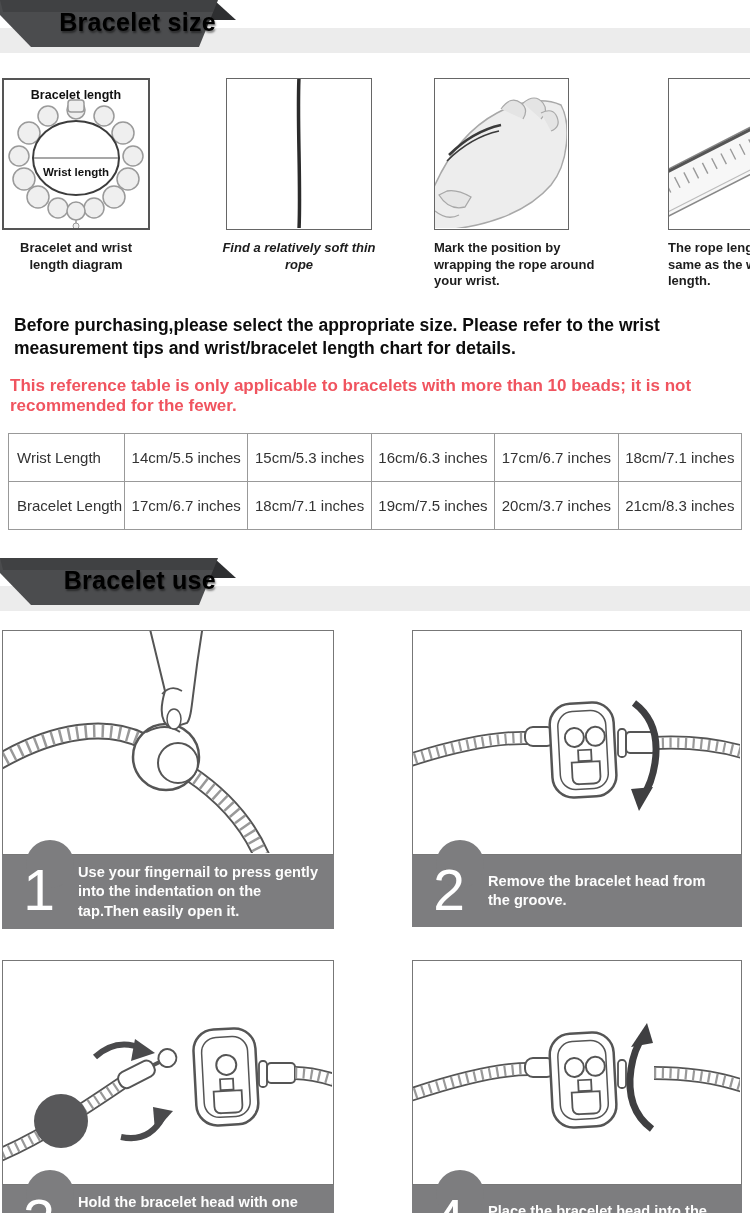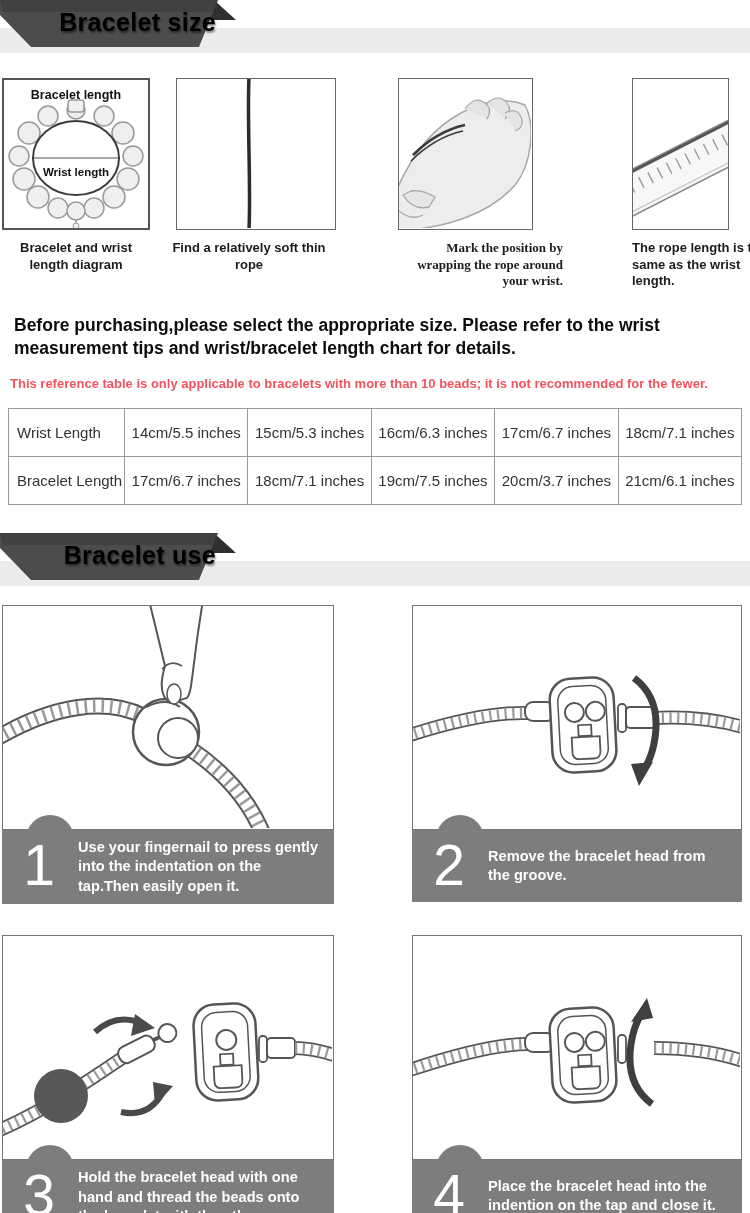--- a/index.html
+++ b/index.html
@@ -17,35 +17,35 @@
     position:absolute; left:36px; top:8px; width:180px; text-align:right;
     font-size:25px; font-weight:800; color:#000000; letter-spacing:.3px;
     text-shadow:1px 2px 2px rgba(0,0,0,.45);
   }
 
   
   .figrow { display:flex; margin-top:22px; padding-left:2px; }
   .fig { position:relative; }
   .fig .figbox { height:152px; background:#fff; border:2px solid #555; overflow:hidden; position:relative; }
   .fig1 { width:148px; margin-left:0; }
-  .fig2 { width:160px; margin-left:26px; }
+  .fig2 { width:146px; margin-left:76px;font-style:italic; }
   .fig2 .figbox, .fig3 .figbox, .fig4 .figbox { border-width:1.5px; border-color:#666; }
   .fig3 { width:135px; margin-left:62px; }
   .fig4 { width:145px; margin-left:51px;padding-left:48px; }
   .figcap { margin-top:10px; font-size:13px; font-weight:700; color:#1c1c1c; line-height:1.28; }
   .fig1 .figcap { text-align:center; }
   .fig2 .figcap { width:182px; margin-left:-18px; text-align:center; }
-  .fig3 .figcap { width:165px; text-align:right;font-family:Liberation Serif, serif; }
+  .fig3 .figcap { width:165px; text-align:left; }
   .fig4 .figcap { width:152px; text-align:left; }
   .fig-label-top { position:absolute; top:8px; left:0; width:100%; text-align:center; font-size:12.5px; font-weight:700; color:#111; }
   .fig-label-inner { position:absolute; top:86px; left:0; width:100%; text-align:center; font-size:11.5px; font-weight:700; color:#111; }
 
   
   .intro { margin:24px 14px 16px 14px; font-size:17.5px; font-weight:700; color:#0c0c0c; line-height:1.32; }
-  .note  { margin:15px 10px 0 10px; font-size:13px; font-weight:700; color:#f0545f; }
+  .note  { margin:15px 10px 0 10px; font-size:17px; font-weight:700; color:#f0545f; }
 
   
   table.size { margin:17px 8px 0 8px; width:734px; border-collapse:collapse; table-layout:fixed; }
   table.size td {
     border:1px solid #999; height:48px; font-size:15px; color:#333;
     text-align:center; background:#fff; font-weight:400;
   }
   table.size td.rowhead { width:116px; text-align:left; padding-left:8px; }
 
   
@@ -160,21 +160,21 @@
       <td>16cm/6.3 inches</td>
       <td>17cm/6.7 inches</td>
       <td>18cm/7.1 inches</td>
     </tr>
     <tr>
       <td class="rowhead">Bracelet Length</td>
       <td>17cm/6.7 inches</td>
       <td>18cm/7.1 inches</td>
       <td>19cm/7.5 inches</td>
       <td>20cm/3.7 inches</td>
-      <td>21cm/6.1 inches</td>
+      <td>21cm/8.3 inches</td>
     </tr>
   </tbody>
 </table>
 
 <div class="banner" style="margin-top:28px">
   <div class="bar"></div>
   <svg class="ribbon" width="250" height="52" viewBox="0 0 250 52">
     <polygon points="214,0 236,20 202,20" fill="#2e2f31"></polygon>
     <polygon points="0,0 218,0 199,47 31,47 0,15" fill="#4b4c4e"></polygon>
     <polygon points="0,0 218,0 213,12 3,12" fill="rgba(0,0,0,0.14)"></polygon>

